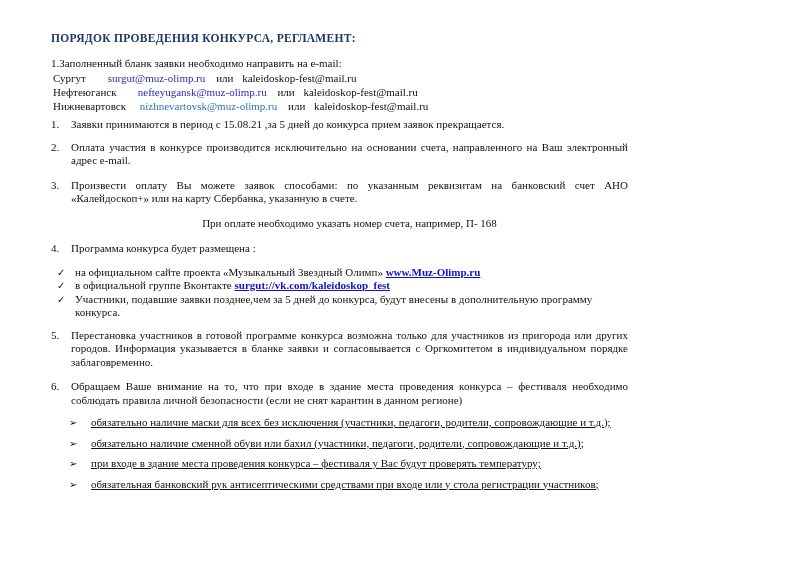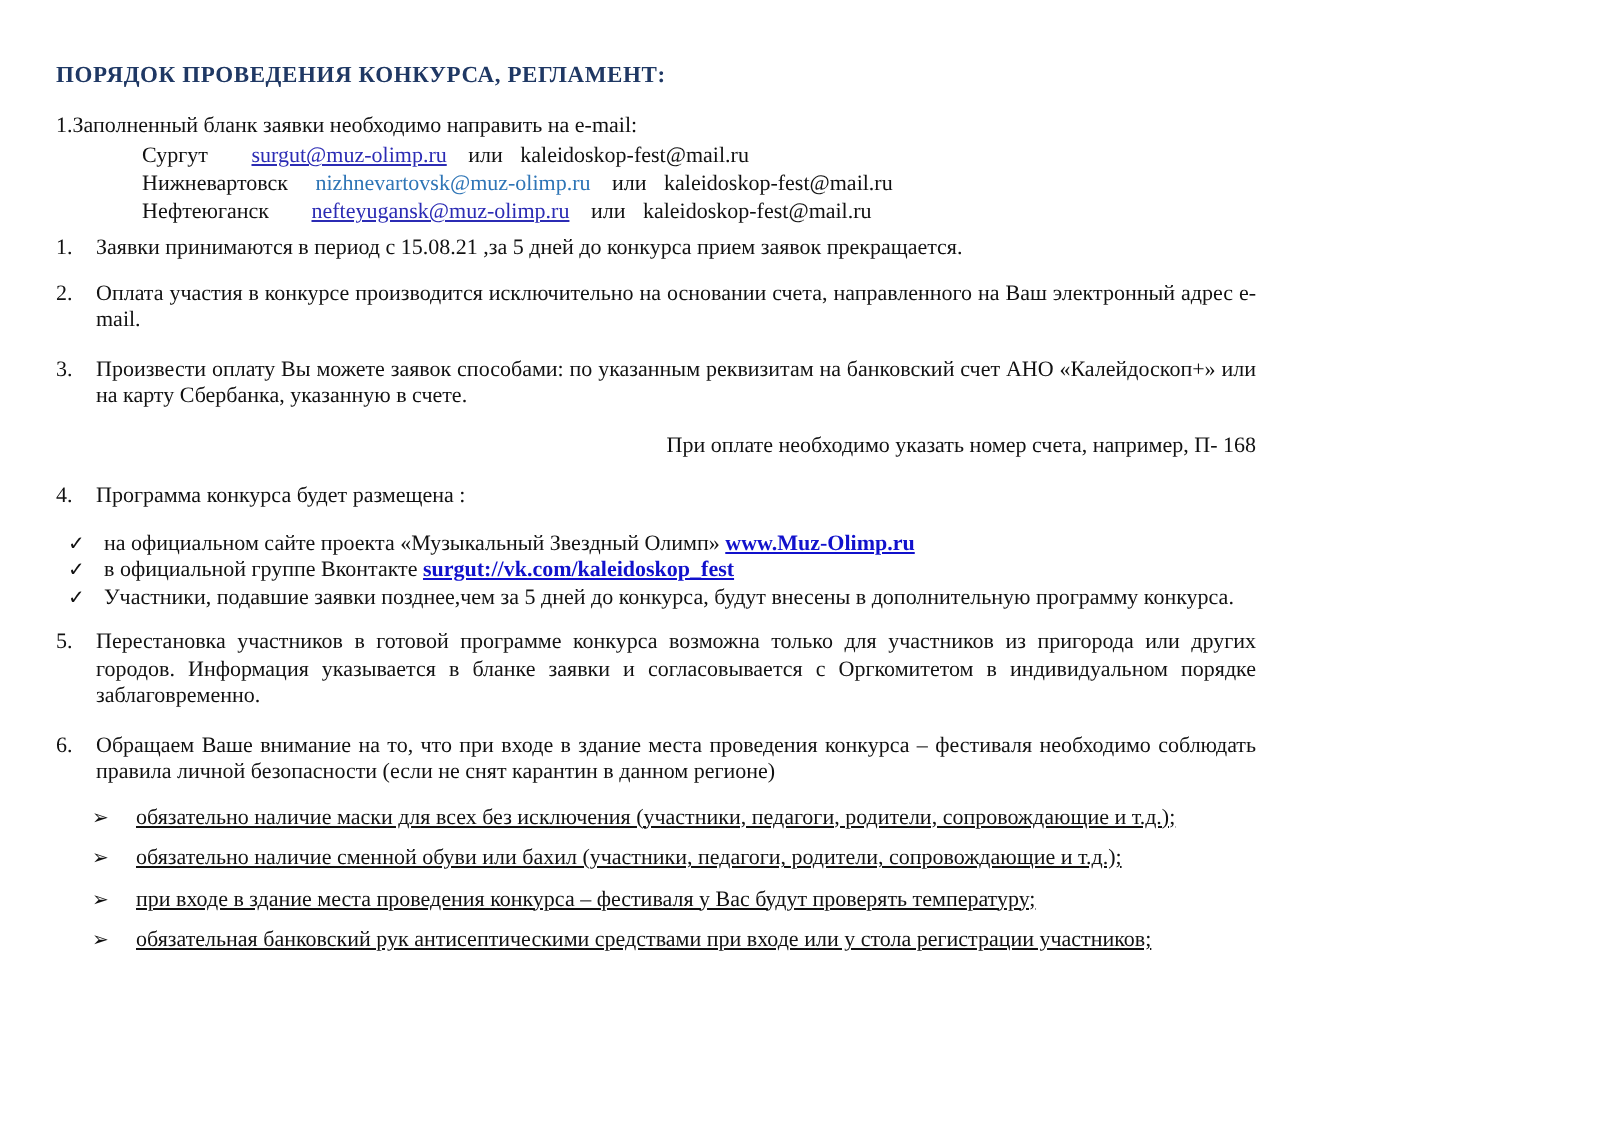--- a/index.html
+++ b/index.html
@@ -8,57 +8,57 @@
     background: #ffffff;
     font-family: "Liberation Serif", "DejaVu Serif", serif;
     color: #111111;
     font-size: 11px;
     line-height: 13.5px;
     overflow: hidden;
   }
   .page {
     width: 672px;
     height: 566px;
-    padding: 32px 44px 0 28px;
+    padding: 32px 44px 0 51px;
   }
   .doc-title {
     font-size: 11.5px;
     font-weight: bold;
     color: #1F3864;
     letter-spacing: 0.3px;
     margin-bottom: 11px;
   }
   .intro-line { margin-bottom: 1px; }
   .email-row { padding-left: 2px; line-height: 14px; white-space: nowrap; }
-  .email-row .city { display: inline-block; margin-left: 41px; }
+  .email-row .city { display: inline-block; }
   .email-row.r0 .city { width: 52px; }
   .email-row.r1 .city { width: 82px; }
   .email-row.r2 .city { width: 84px; }
   .email-row .conj { margin: 0 6px 0 8px; }
-  a.link { color: #2b2bb4; text-decoration: underline; cursor: pointer; }
+  a.link { color: #2b2bb4; cursor: pointer; }
   a.link-bright { color: #1111cc; text-decoration: underline; cursor: pointer; font-weight: bold; }
   a.link-muted { color: #2E75B6; text-decoration: none; cursor: pointer; }
   .intro { margin-bottom: 5px; }
 
   .li {
     display: flex;
     margin-bottom: 9px;
   }
   .li .num {
     flex: 0 0 20px;
   }
   .li .li-text {
     flex: 1;
     text-align: justify;
   }
   .sub-note {
     margin: 0 0 10px 20px;
     text-align: justify;
   }
-  .sub-note.single { text-align: right; margin-bottom: 12px; }
+  .sub-note.single { text-align: center; margin-bottom: 12px; }
 
   .check-list { margin: -1px 0 9px 0; }
   .check-item { display: flex; padding-left: 6px; line-height: 13.5px; }
   .check-item .marker { flex: 0 0 18px; font-family: "DejaVu Sans", sans-serif; font-size: 10px; }
   .check-item .check-text { flex: 1; }
 
   .arrow-list { margin: 3px 0 0 18px; }
   .arrow-item { display: flex; margin-bottom: 7px; line-height: 13.5px; }
   .arrow-item .marker { flex: 0 0 22px; font-family: "DejaVu Sans", sans-serif; font-size: 10px; }
   .arrow-item .arrow-text { flex: 1; text-decoration: underline; }
@@ -75,30 +75,30 @@
   <div class="intro">
     <div class="intro-line">1.Заполненный бланк заявки необходимо направить на e-mail:</div>
 
     <div class="email-row r0">
       <span class="city">Сургут</span>
       <a class="link">surgut@muz-olimp.ru</a>
       <span class="conj">или</span>
       <span class="alt">kaleidoskop-fest@mail.ru</span>
     </div>
 
-    <div class="email-row r2">
-      <span class="city">Нижневартовск</span>
-      <a class="link-muted">nizhnevartovsk@muz-olimp.ru</a>
+    <div class="email-row r1">
+      <span class="city">Нефтеюганск</span>
+      <a class="link">nefteyugansk@muz-olimp.ru</a>
       <span class="conj">или</span>
       <span class="alt">kaleidoskop-fest@mail.ru</span>
     </div>
 
-    <div class="email-row r1">
-      <span class="city">Нефтеюганск</span>
-      <a class="link">nefteyugansk@muz-olimp.ru</a>
+    <div class="email-row r2">
+      <span class="city">Нижневартовск</span>
+      <a class="link-muted">nizhnevartovsk@muz-olimp.ru</a>
       <span class="conj">или</span>
       <span class="alt">kaleidoskop-fest@mail.ru</span>
     </div>
   </div>
 
   <div class="list">
 
     <div class="li">
       <span class="num">1.</span>
       <span class="li-text">Заявки принимаются в период с 15.08.21 ,за 5 дней до конкурса прием заявок прекращается.</span>

